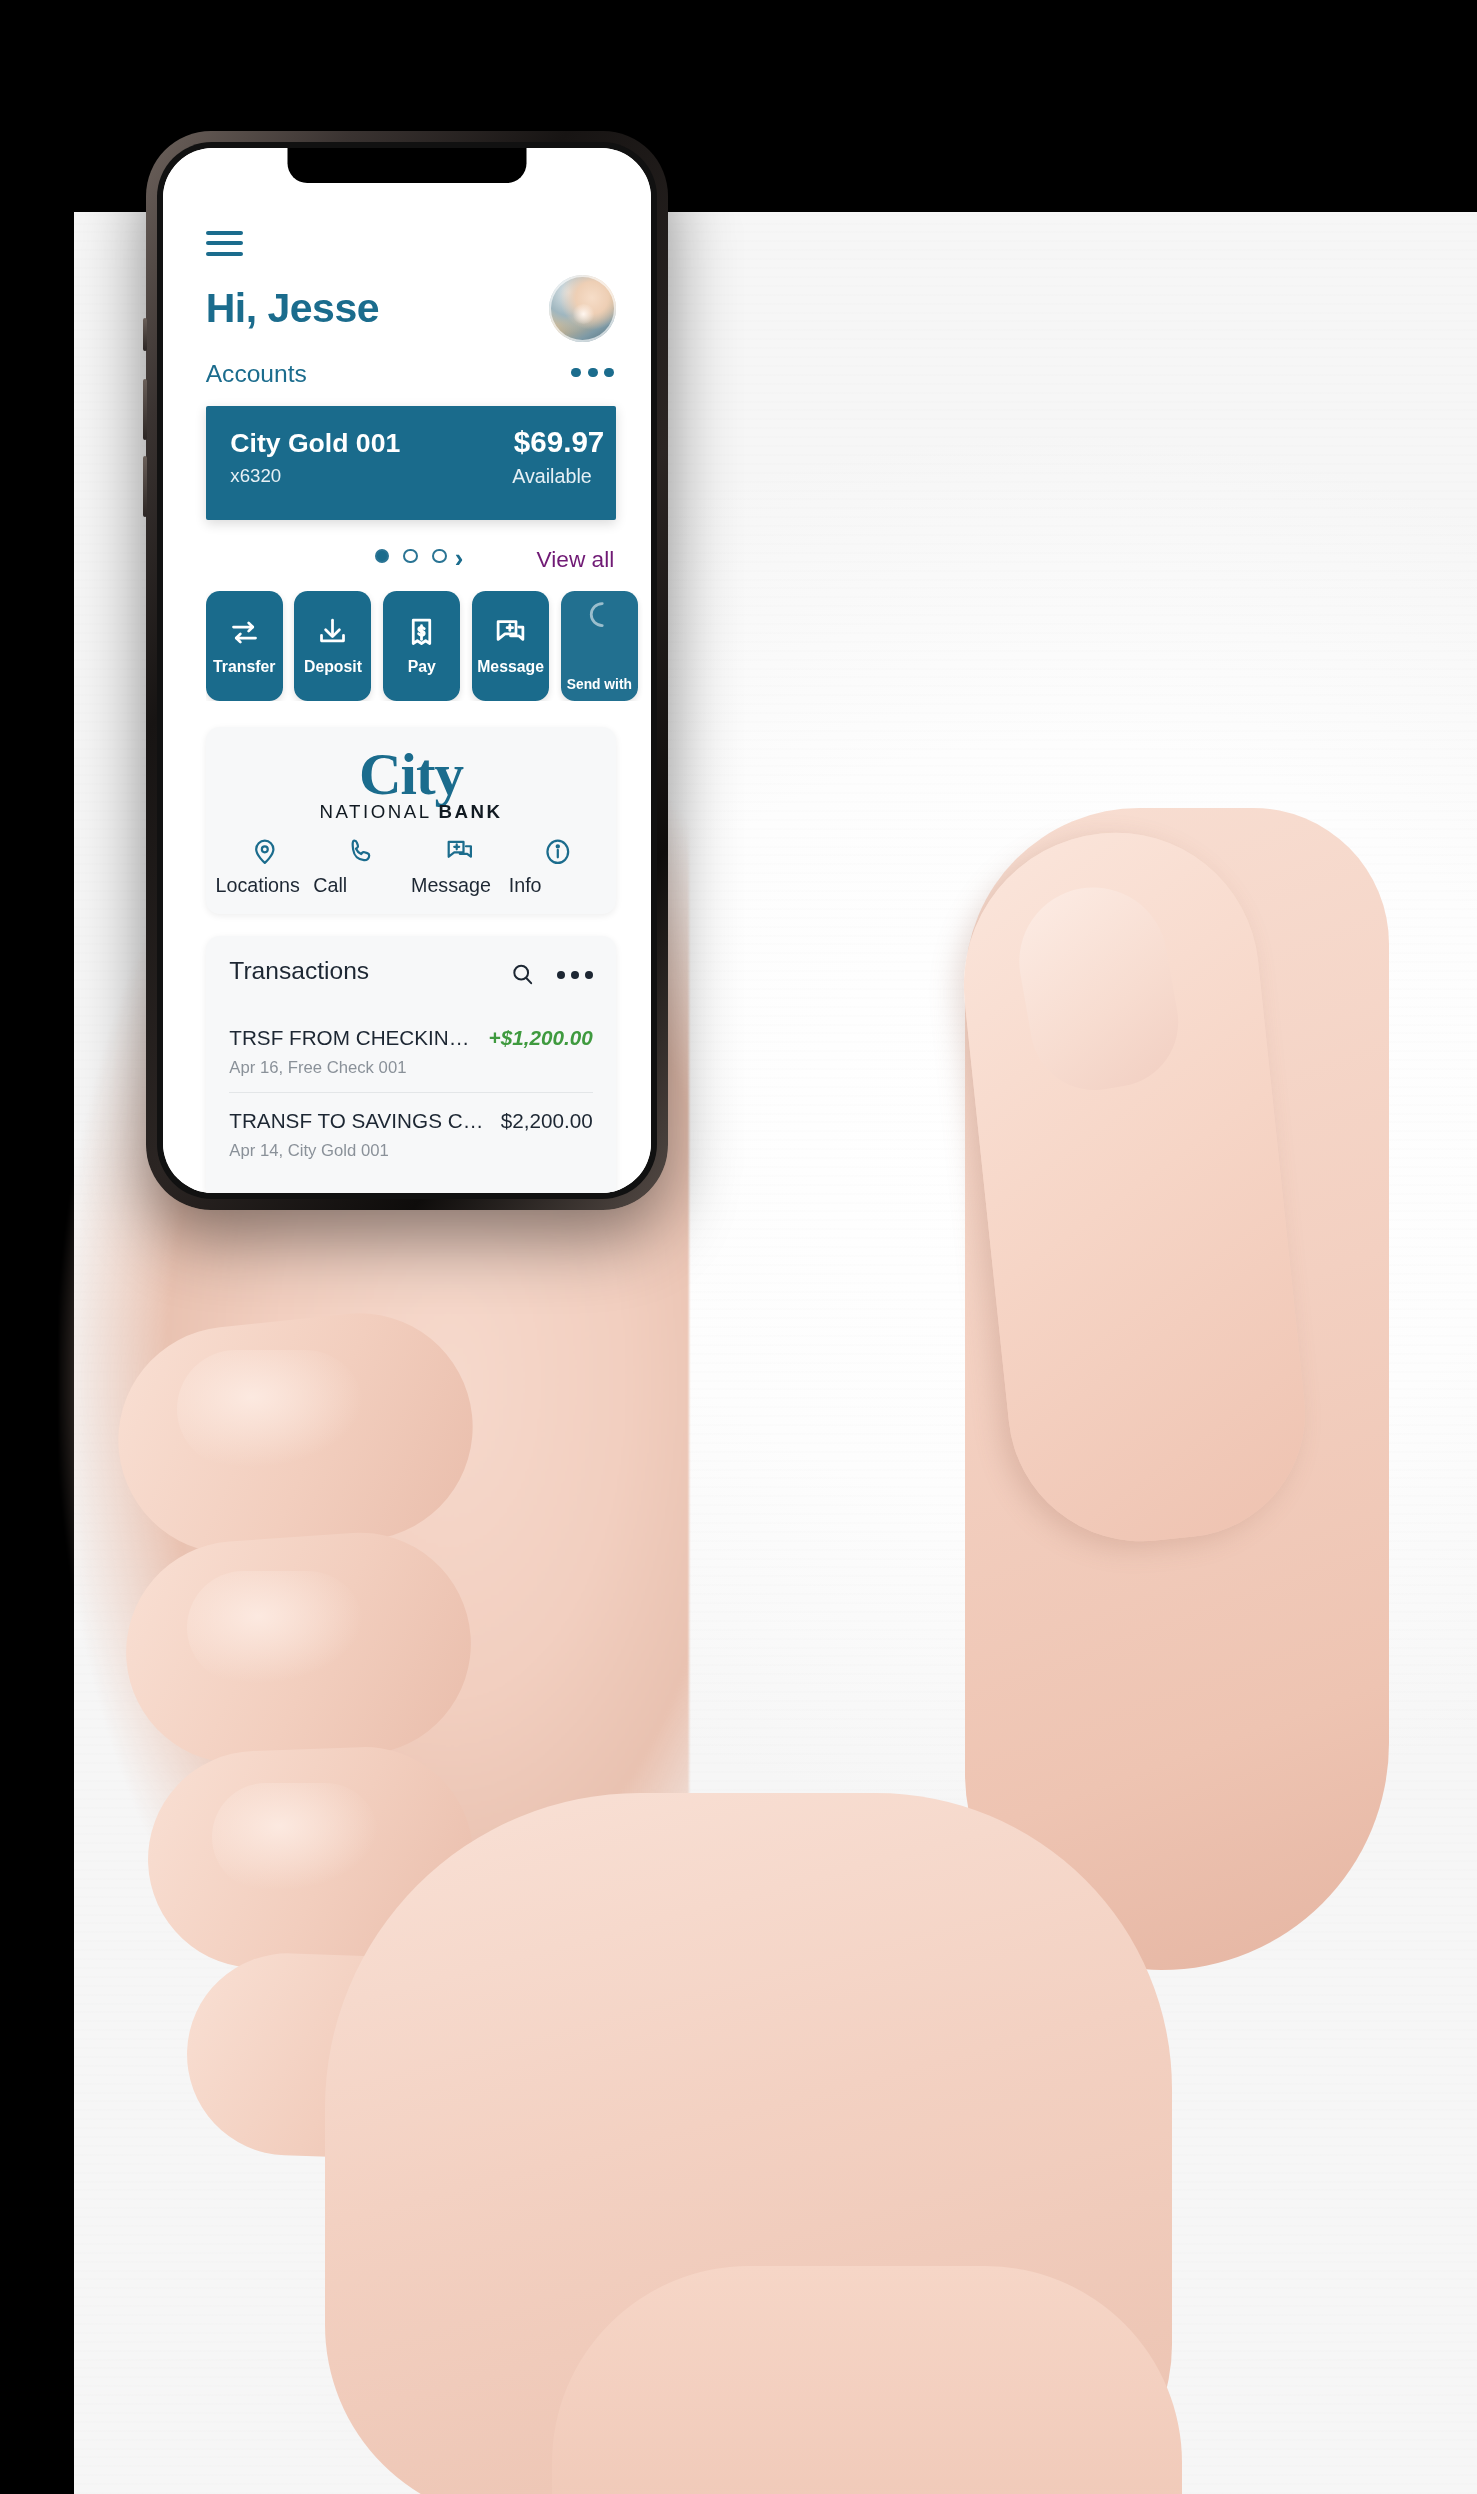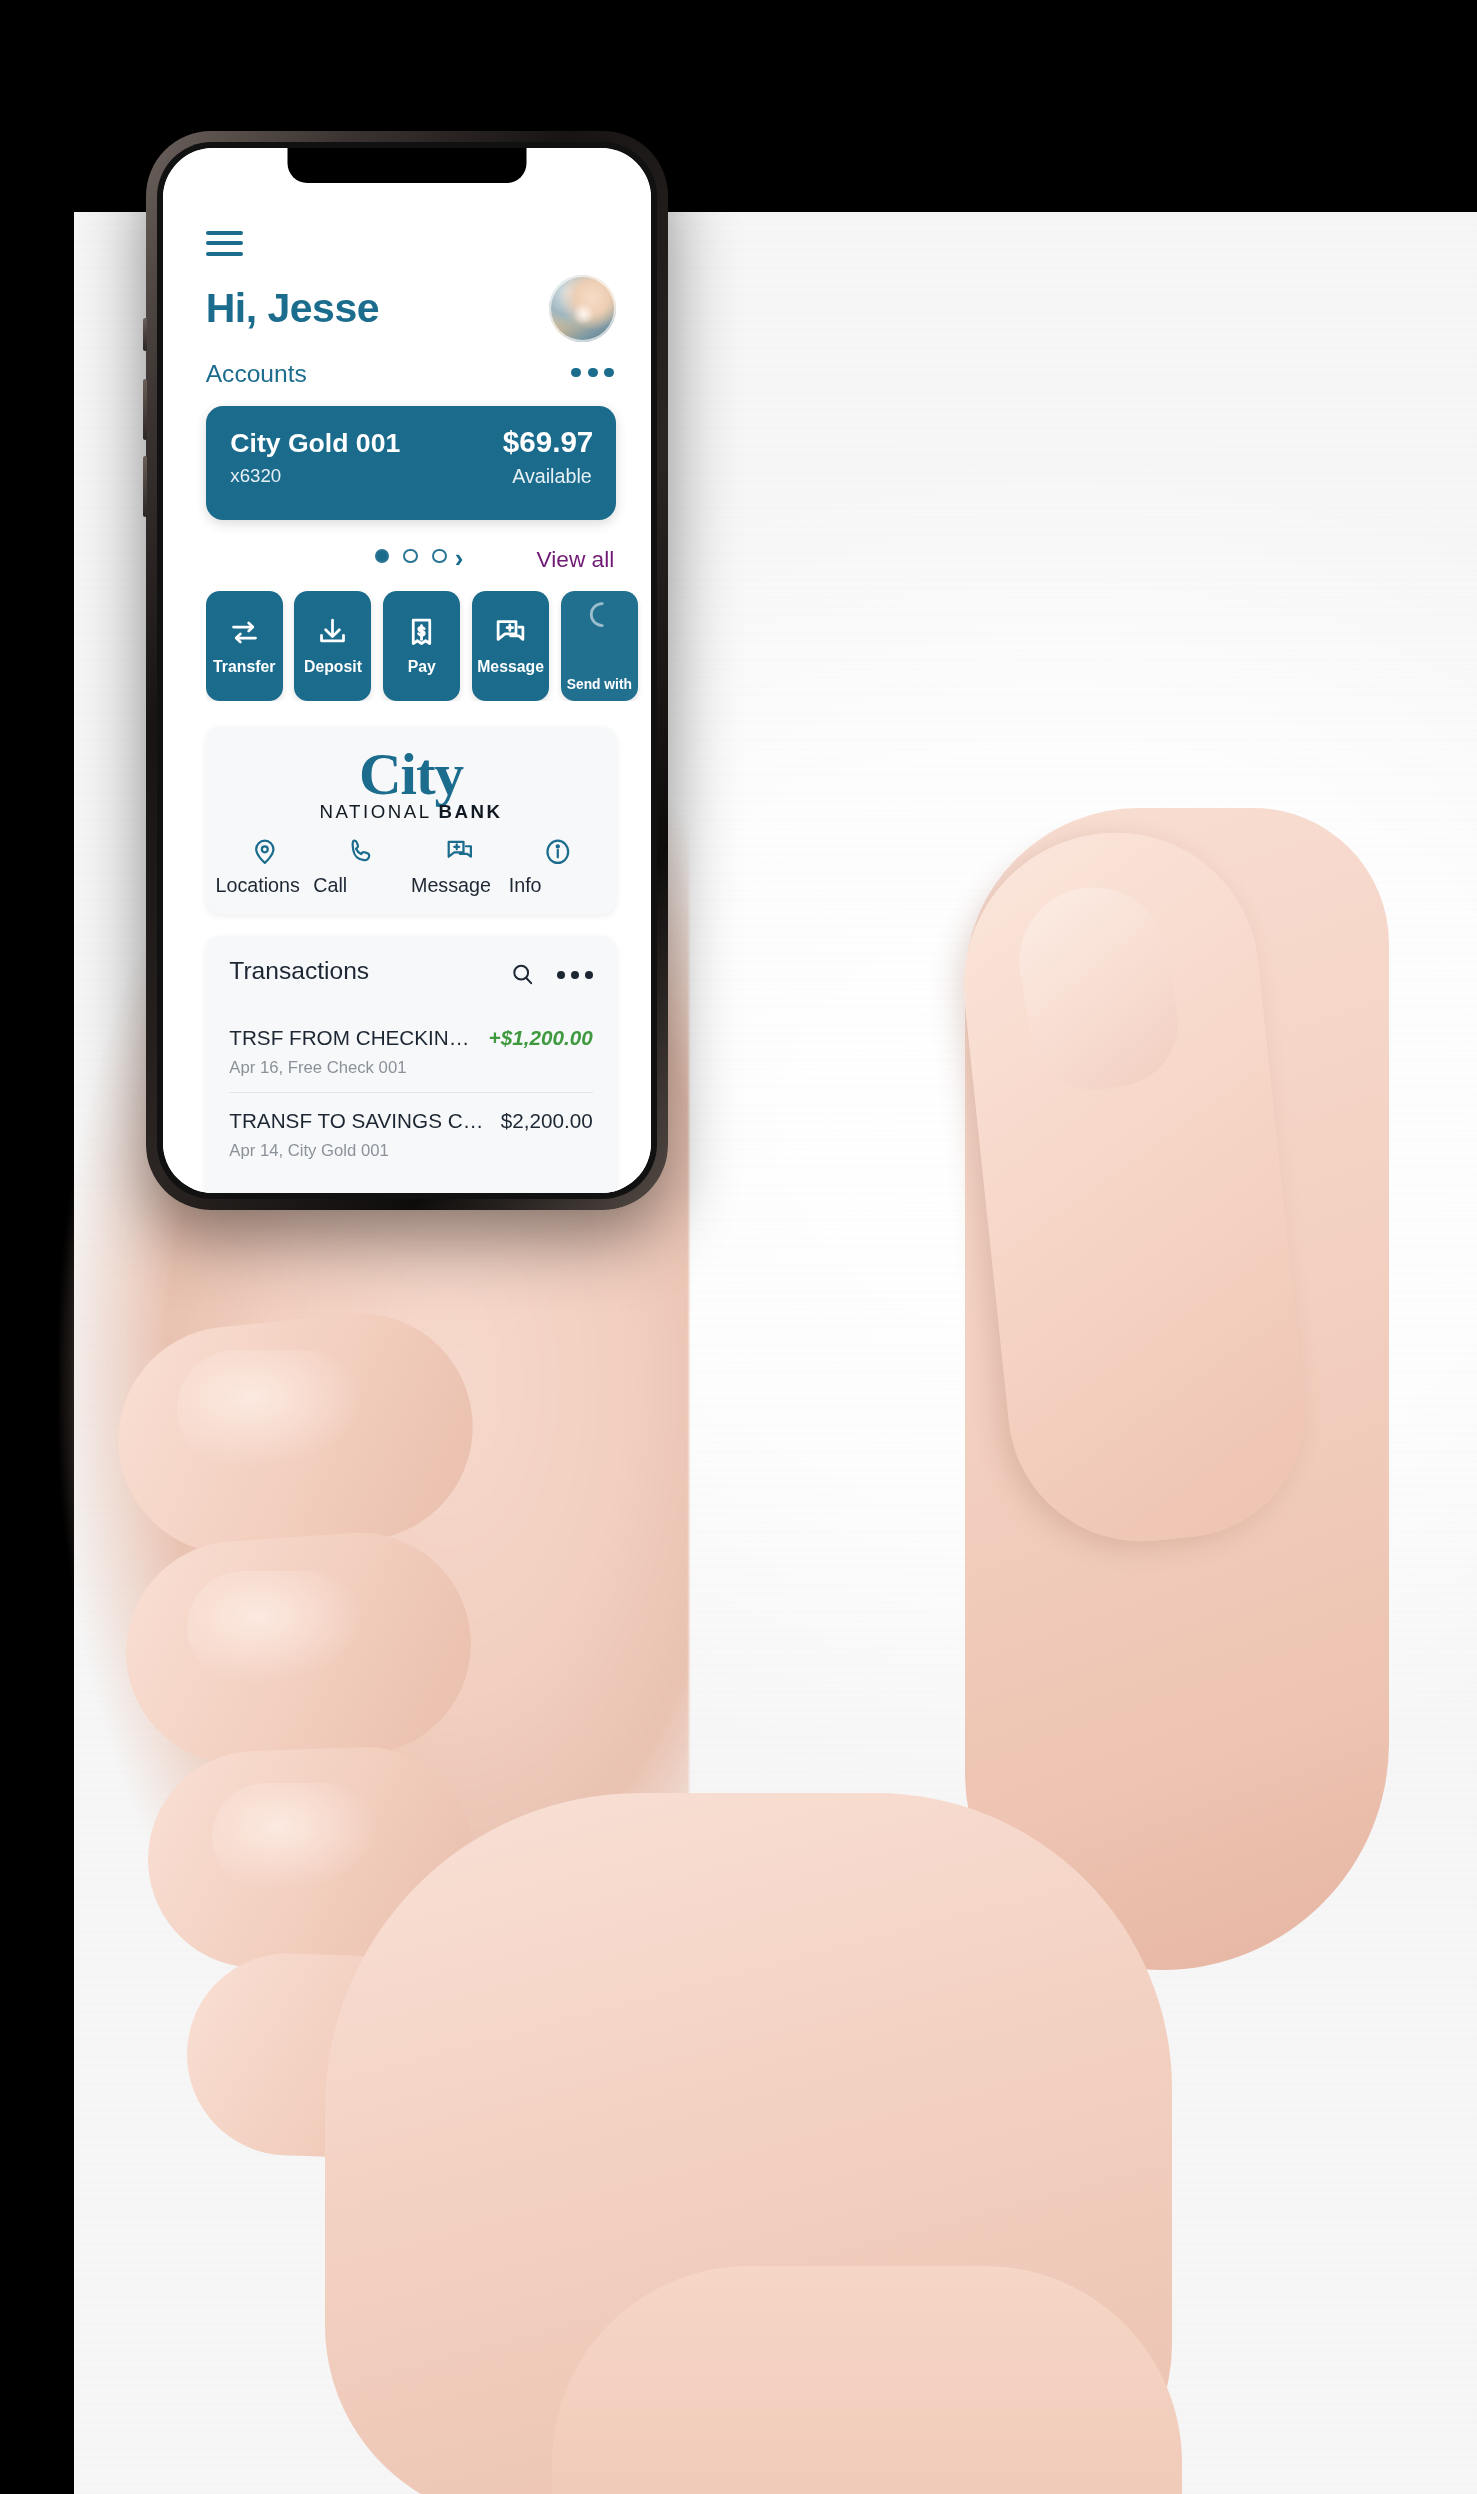--- a/index.html
+++ b/index.html
@@ -150,26 +150,26 @@
     border-radius:50%; background:radial-gradient(circle,#fff6ef 0%, rgba(255,246,239,0) 72%);
   }
 
   .sec-row{ position:absolute; left:43px; right:35px; top:212px; height:33px; }
   .sec-title{ font-size:24.6px; color:#1b6c8d; font-weight:400; }
   .dots-menu{ position:absolute; right:2px; top:7.9px; display:flex; gap:6.9px; cursor:pointer;}
   .dots-menu i{ width:9.9px;height:9.9px;border-radius:50%;background:#1b6c8d; display:block;}
 
   .acct-card{
     position:absolute; left:43px; right:35px; top:258px; height:114px;
-    background:#1a6b8c; border-radius:17px; color:#fff;
+    background:#1a6b8c; border-radius:2px; color:#fff;
     box-shadow:0 3.9px 11.8px rgba(0,0,0,.14);
   }
   .acct-name{ position:absolute; left:24.6px; top:22.7px; font-size:26.6px; font-weight:bold;}
   .acct-num{ position:absolute; left:24.6px; top:59px; font-size:18.7px; color:#e6f0f5;}
-  .acct-bal{ position:absolute; right:23px; top:19.7px; font-size:29.6px; font-weight:bold;}
+  .acct-bal{ position:absolute; right:12px; top:19.7px; font-size:29.6px; font-weight:bold;}
   .acct-avail{ position:absolute; right:24.6px; top:59px; font-size:19.7px; color:#e6f0f5;}
 
   .pager{ position:absolute; left:43px; right:35px; top:392px; height:35px;}
   .pager-dots{ position:absolute; left:169px; top:8.9px; display:flex; gap:13.8px; align-items:center;}
   .pdot{ width:14.8px;height:14.8px;border-radius:50%; border:2px solid #2a7494; box-sizing:border-box;}
   .pdot.on{ background:#1b6c8d; }
   .pager-next{ position:absolute; left:249px; top:3.9px; font-size:25.6px; color:#1b6c8d; font-weight:bold; cursor:pointer;}
   .view-all{ position:absolute; right:2px; top:5.9px; font-size:22.7px; color:#701a75; cursor:pointer;}
 
   .actions{ position:absolute; left:43px; right:0; top:443px; height:110px; display:flex; gap:11.8px; overflow:hidden;}

